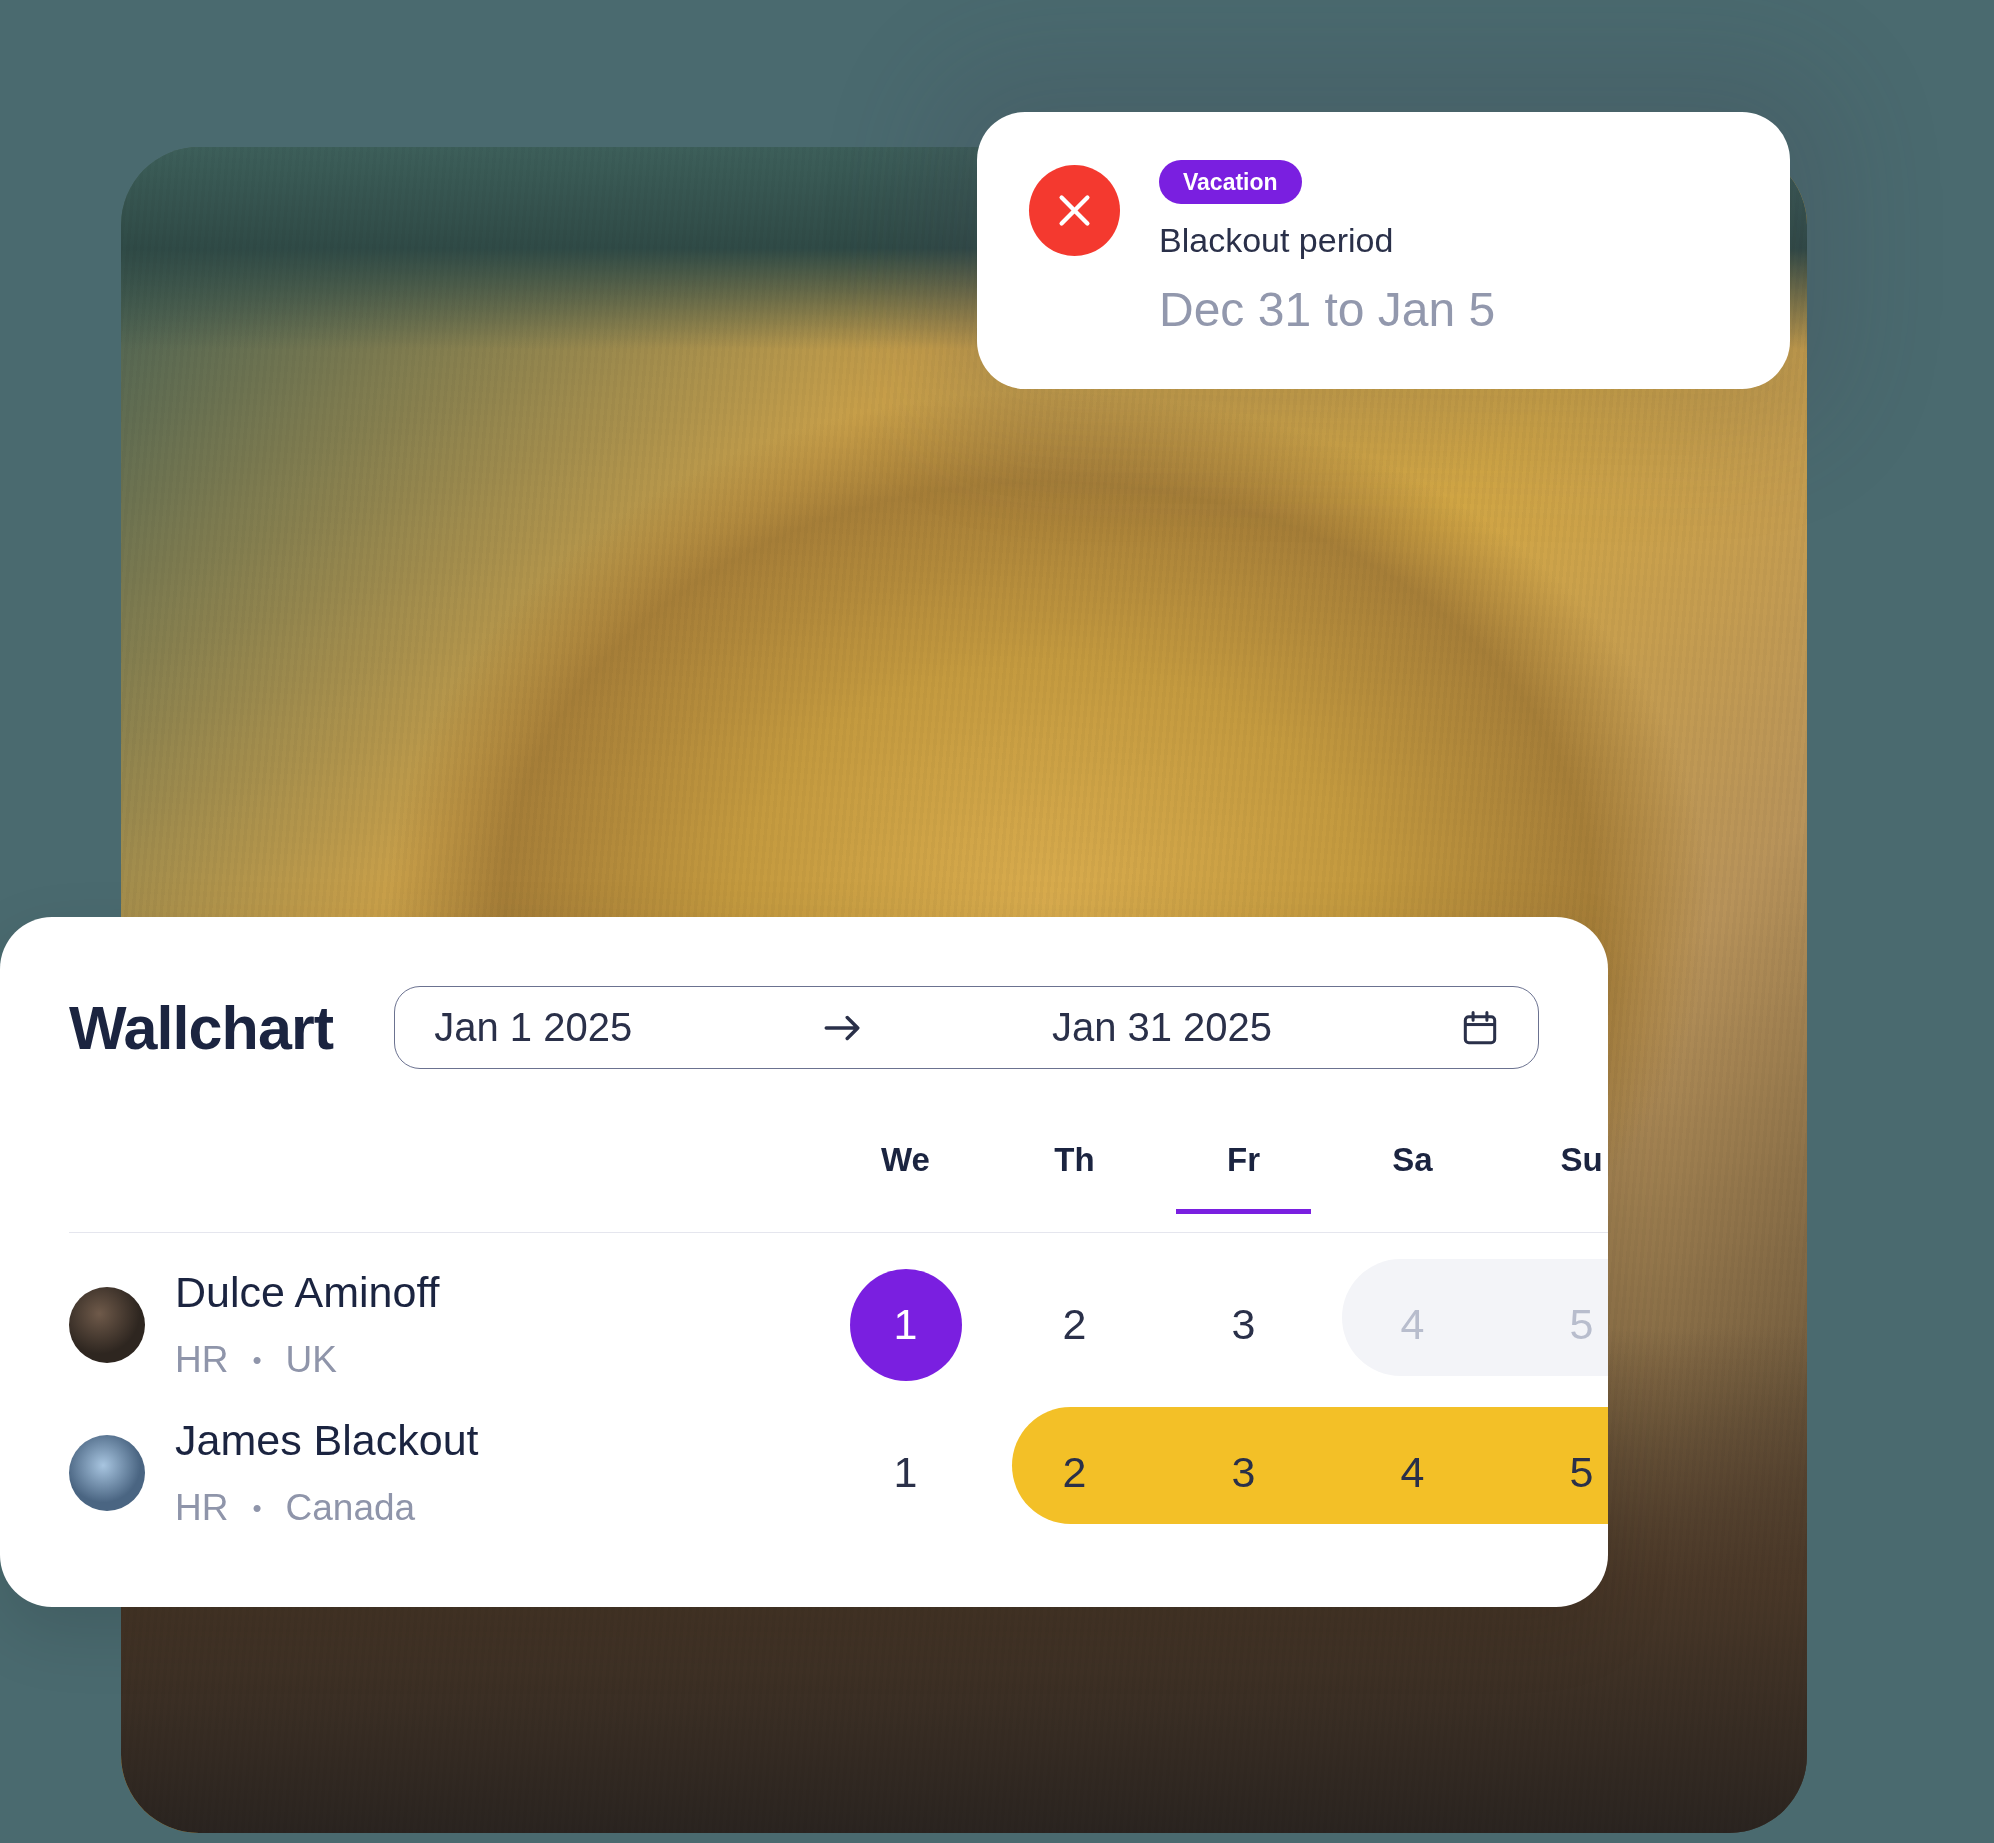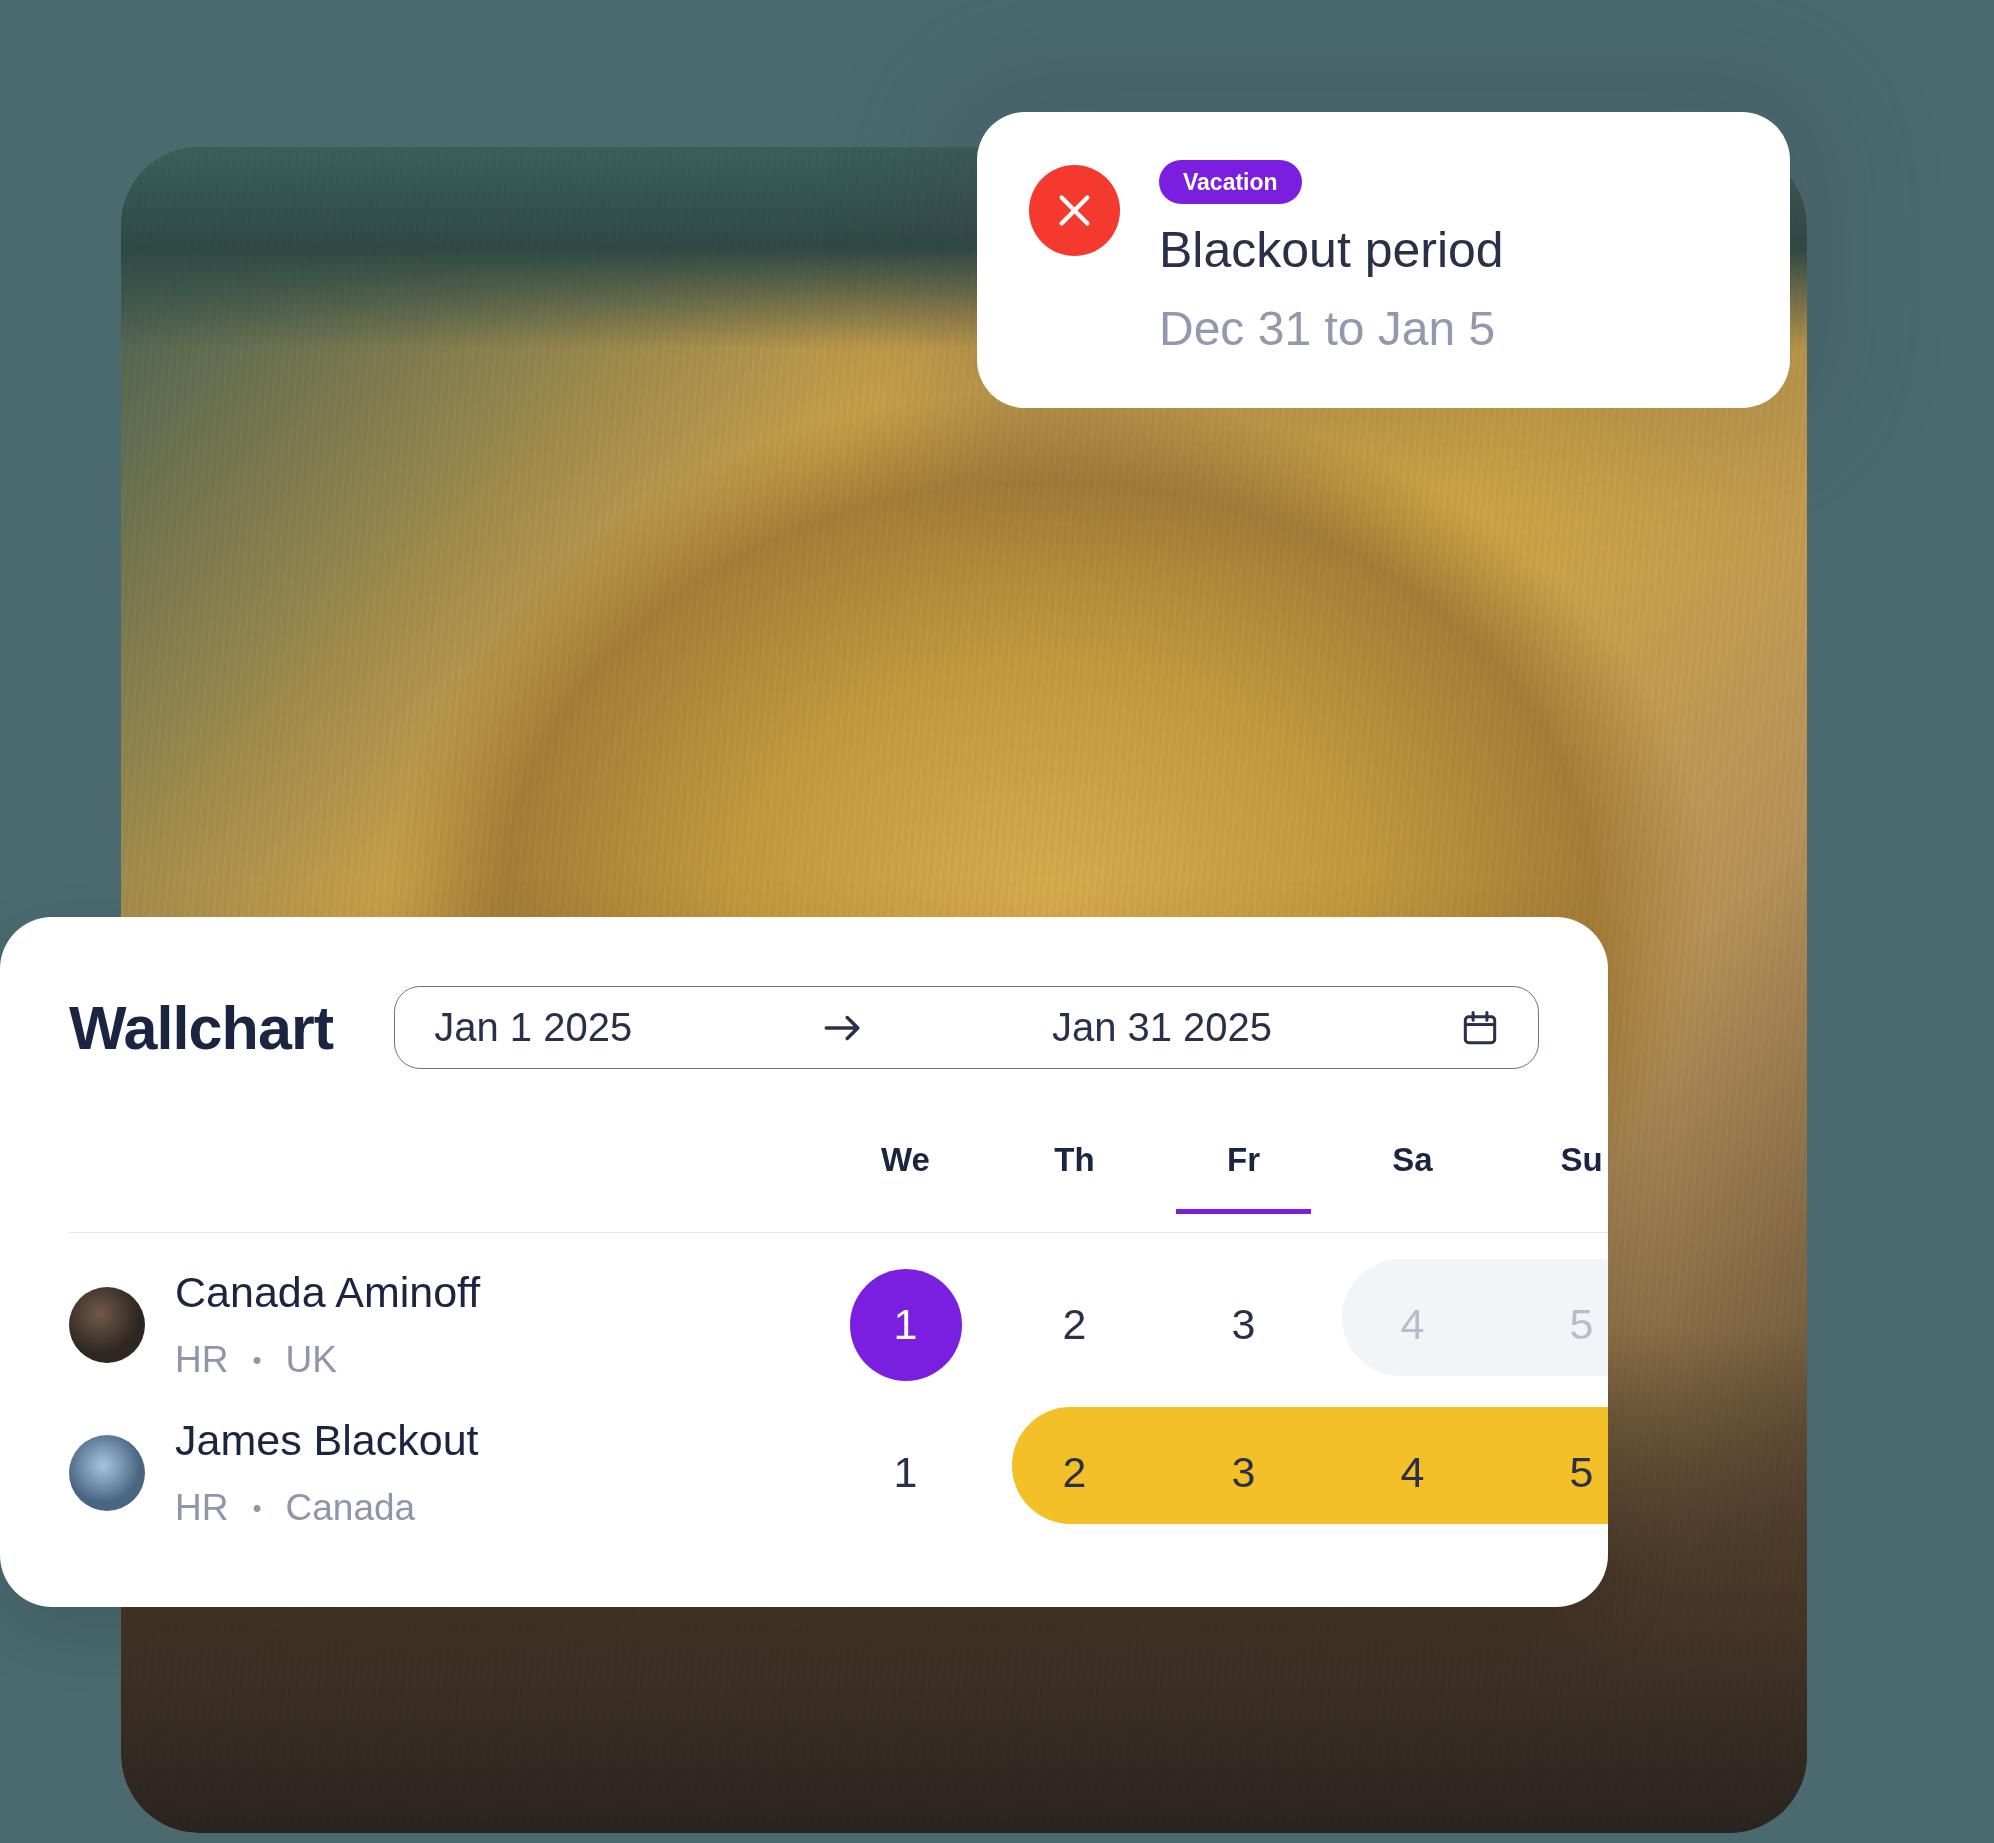--- a/index.html
+++ b/index.html
@@ -67,21 +67,21 @@
     display: inline-block;
     background: #7a1fe0;
     color: #fff;
     font-weight: 700;
     font-size: 23px;
     padding: 8.6px 24px;
     border-radius: 864px;
     margin-bottom: 17.3px;
   }
   .notif-title {
-    font-size: 50px;
+    font-size: 34px;
     font-weight: 500;
     color: #2a3049;
     margin-bottom: 21.6px;
   }
   .notif-dates {
     font-size: 48px;
     font-weight: 500;
     color: #9298ad;
   }
 
@@ -296,21 +296,21 @@
       <div class="wc-day-col">
           <div class="wc-day-label">Su</div>
         </div>
     </div>
 
     <div class="wc-row wc-data-row">
       <div class="weekend-bg" style="left:1273px; width:346px;"></div>
       <div class="wc-people-col">
         <div class="avatar a1"></div>
         <div class="person-info">
-          <div class="person-name">Canada Aminoff</div>
+          <div class="person-name">Dulce Aminoff</div>
           <div class="person-meta">
             <span>HR</span>
             <span class="meta-dot">•</span>
             <span>UK</span>
           </div>
         </div>
       </div>
       <div class="wc-day-col">
         <span class="day-circle">1</span>
       </div>

